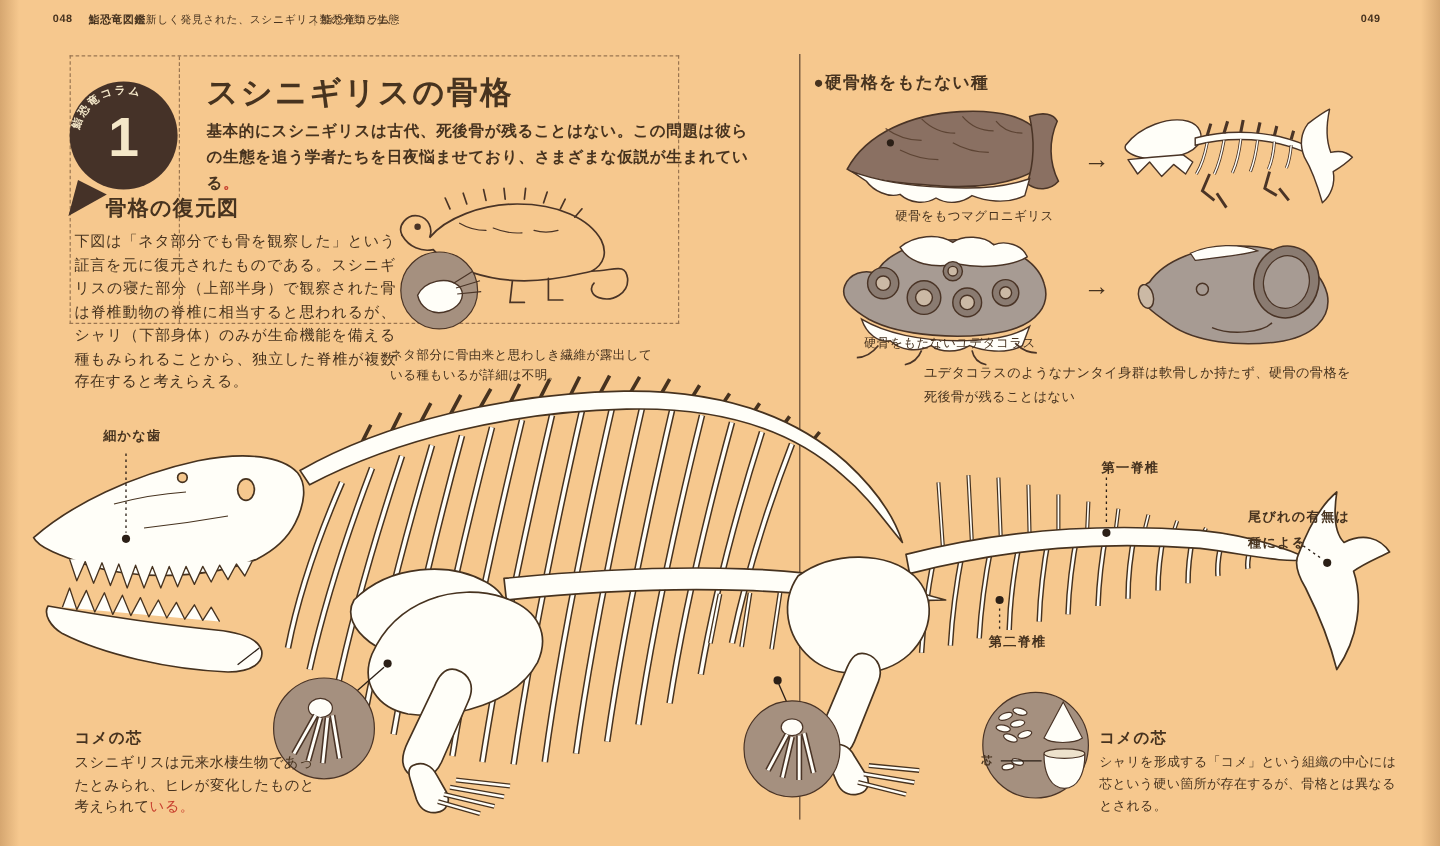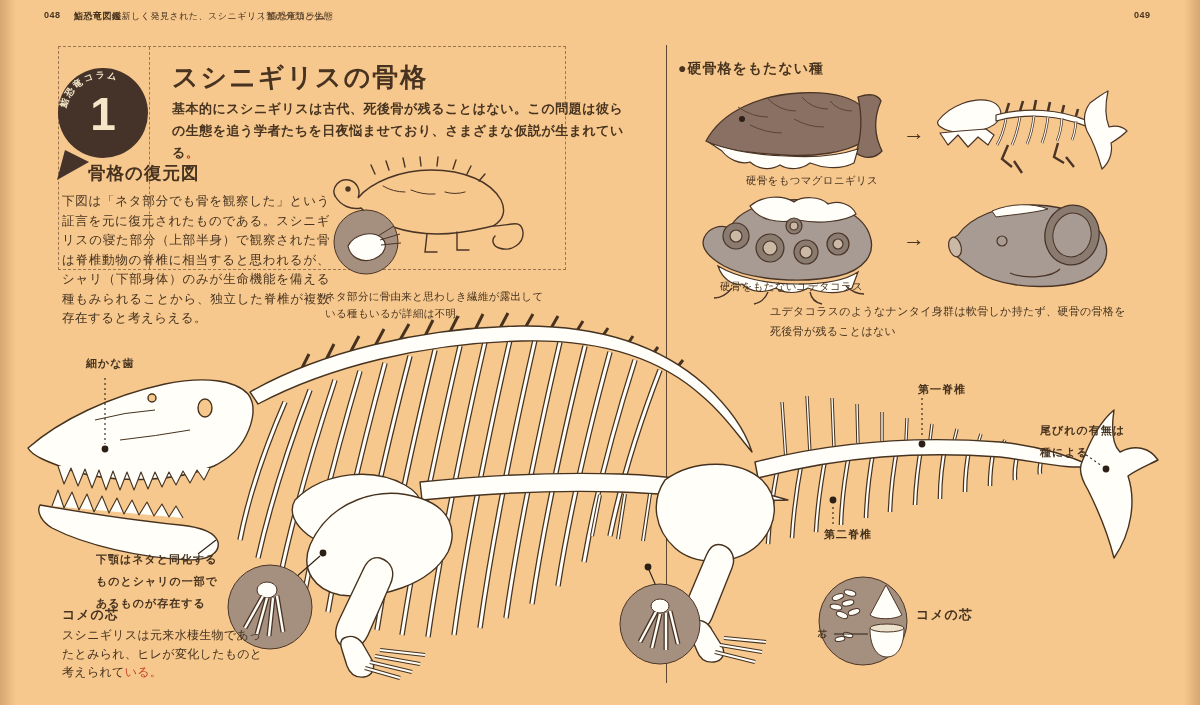--- a/index.html
+++ b/index.html
@@ -219,21 +219,20 @@
       <circle cx="323" cy="553" r="3.4"></circle>
       <circle cx="648" cy="567" r="3.4"></circle>
     </g>
   </svg>
 
   <div class="label" style="left:86px;top:356px;">細かな歯</div>
   <div class="label" style="left:918px;top:382px;">第一脊椎</div>
   <div class="label" style="left:824px;top:527px;">第二脊椎</div>
   <div class="label" style="left:1040px;top:423px;">尾びれの有無は</div>
   <div class="label" style="left:1040px;top:445px;">種による</div>
-  <div class="label wrap" style="left:96px;top:548px;width:132px;">下顎はネタと同化するものとシャリの一部であるものが存在する</div>
 
   <svg width="100" height="100" style="left:225px;top:562px;">
     <circle cx="45" cy="45" r="42" fill="#A5907F" stroke="#4A3426" stroke-width="1"></circle>
     <ellipse cx="42" cy="28" rx="10" ry="8" fill="#FFFEF8" stroke="#4A3426"></ellipse>
     <path d="M38,34 L20,66 M42,36 L32,72 M48,36 L44,74 M52,34 L58,70" stroke="#4A3426" stroke-width="5" fill="none"></path>
     <path d="M38,34 L20,66 M42,36 L32,72 M48,36 L44,74 M52,34 L58,70" stroke="#FFFEF8" stroke-width="2.4" fill="none"></path>
   </svg>
 
   <svg width="96" height="96" style="left:614px;top:580px;">
     <circle cx="46" cy="44" r="40" fill="#A5907F" stroke="#4A3426" stroke-width="1"></circle>
@@ -258,14 +257,15 @@
       <ellipse cx="36" cy="60" rx="5" ry="2.4" transform="rotate(14 36 60)"></ellipse>
       <path d="M74,10 L90,40 C83,45 64,45 58,40 Z"></path>
       <path d="M58,54 C58,50 92,50 92,54 C92,70 86,82 75,82 C64,82 58,70 58,54 Z"></path>
       <ellipse cx="75" cy="53" rx="17" ry="4" fill="#EDE2CC"></ellipse>
     </g>
     <path d="M22,59 L56,59" stroke="#2b1f16" stroke-width="1"></path>
   </svg>
   <div class="corelabel" style="left:818px;top:628px;">芯</div>
 
   <div class="h3" style="left:916px;top:606px;">コメの芯</div>
+  <div class="caption" style="left:916px;top:626px;width:258px;font-size:10.8px;line-height:18.5px;">シャリを形成する「コメ」という組織の中心には芯という硬い箇所が存在するが、骨格とは異なるとされる。</div>
 
 </div>
 
 </body></html>

